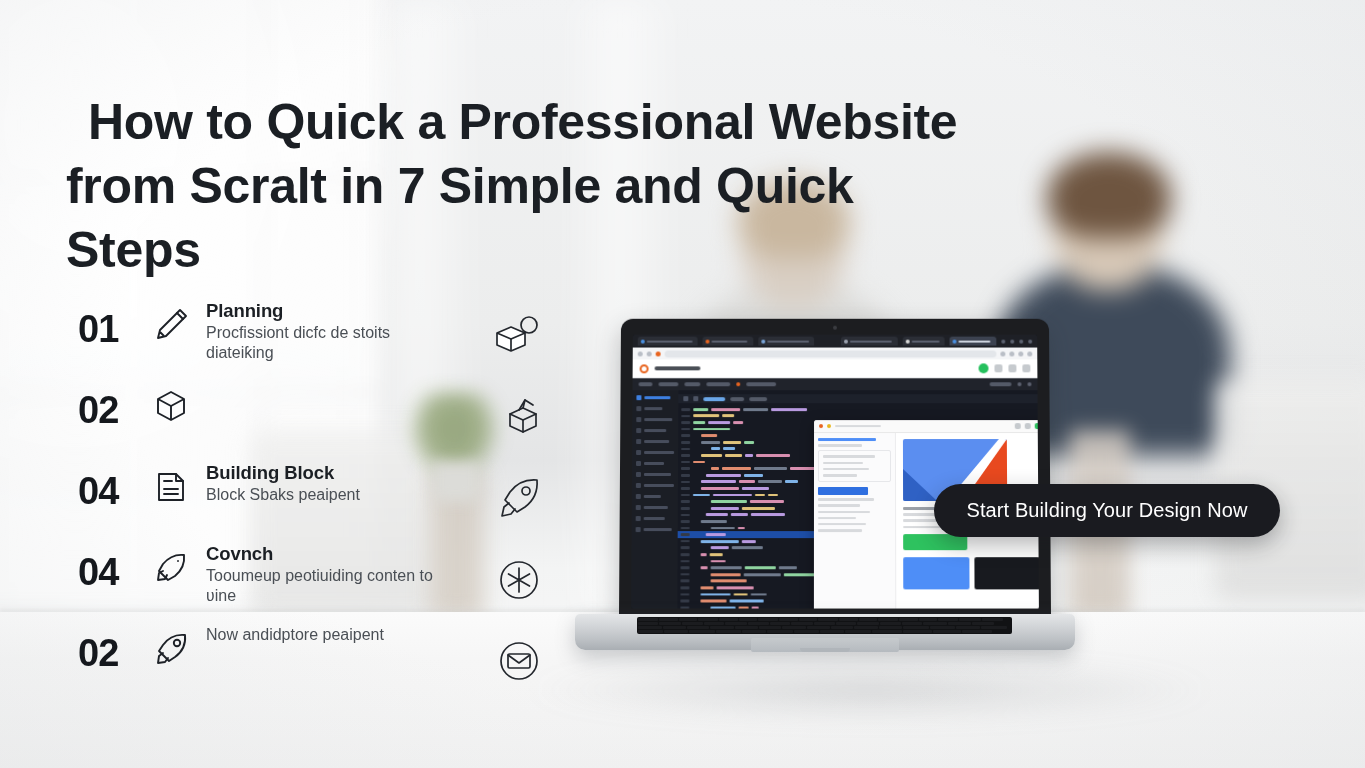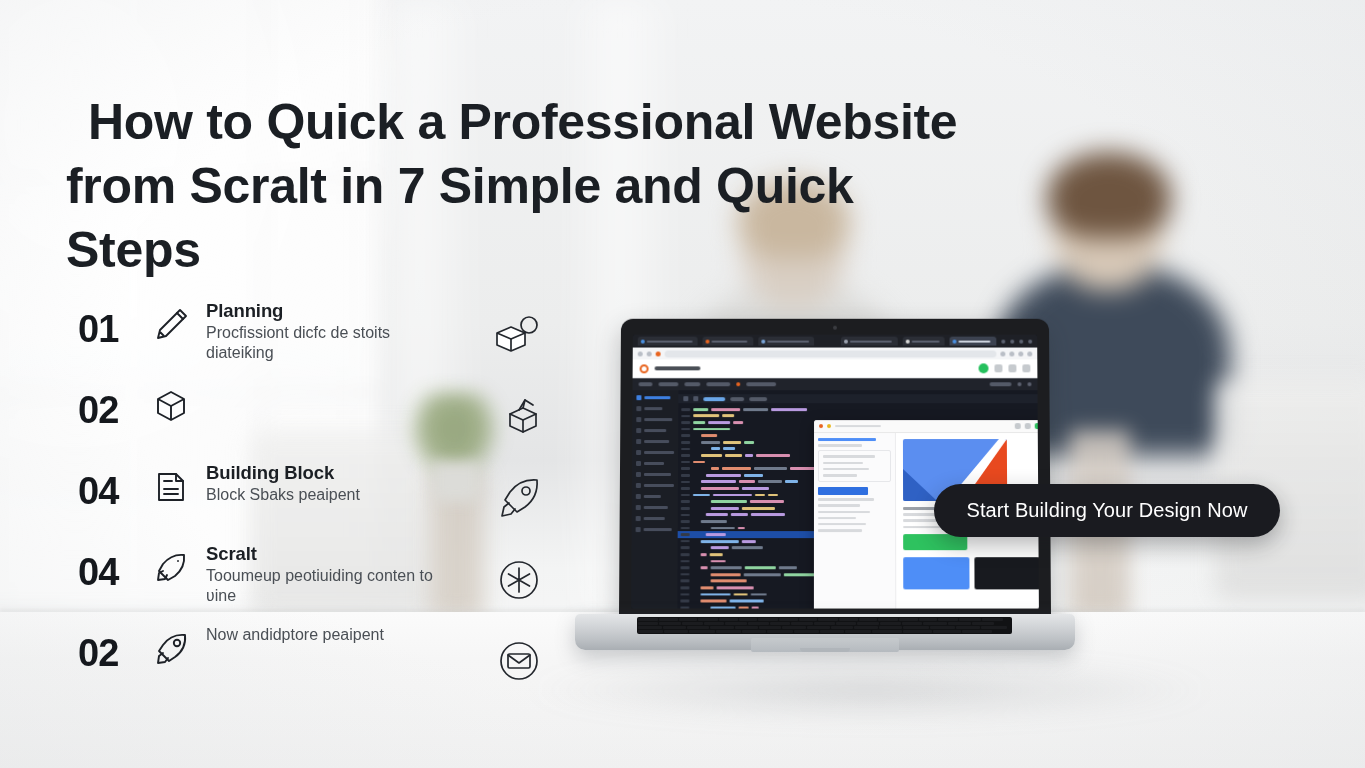--- a/index.html
+++ b/index.html
@@ -271,21 +271,21 @@
     <div class="step">
       <div class="num">04</div>
       <div class="ico">
         <svg width="42" height="42" viewBox="0 0 42 42" fill="none" stroke="#1d2127" stroke-width="1.9" stroke-linecap="round" stroke-linejoin="round">
           <path d="M34 8c-9-1-16 3-21 9l-4 7 9 9 7-4c6-5 10-12 9-21z"></path>
           <path d="M13 24l-4 2-1 7 7-1 2-4"></path>
           <path d="M28 14l0 0"></path>
         </svg>
       </div>
       <div class="txt">
-        <div class="t-title">Scralt</div>
+        <div class="t-title">Covnch</div>
         <div class="t-sub">Tooumeup peotiuiding conten to ʋine</div>
       </div>
     </div>
 
     <div class="step">
       <div class="num">02</div>
       <div class="ico">
         <svg width="42" height="42" viewBox="0 0 42 42" fill="none" stroke="#1d2127" stroke-width="1.9" stroke-linecap="round" stroke-linejoin="round">
           <path d="M35 7c-10-1-17 3-22 10l-4 6 10 10 6-4c7-5 11-12 10-22z"></path>
           <circle cx="27" cy="15" r="3.2"></circle>

